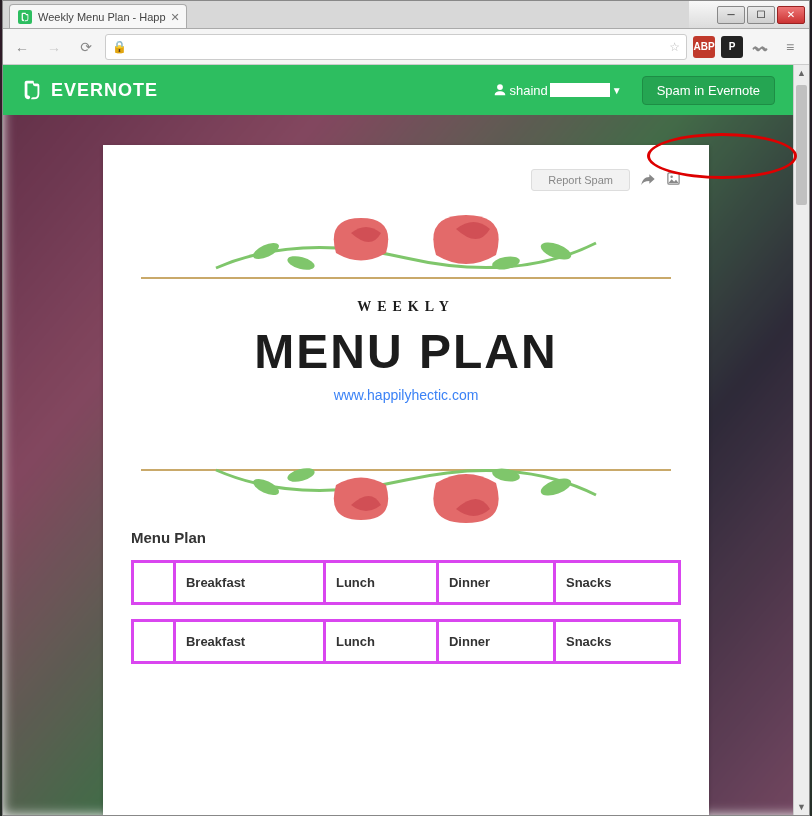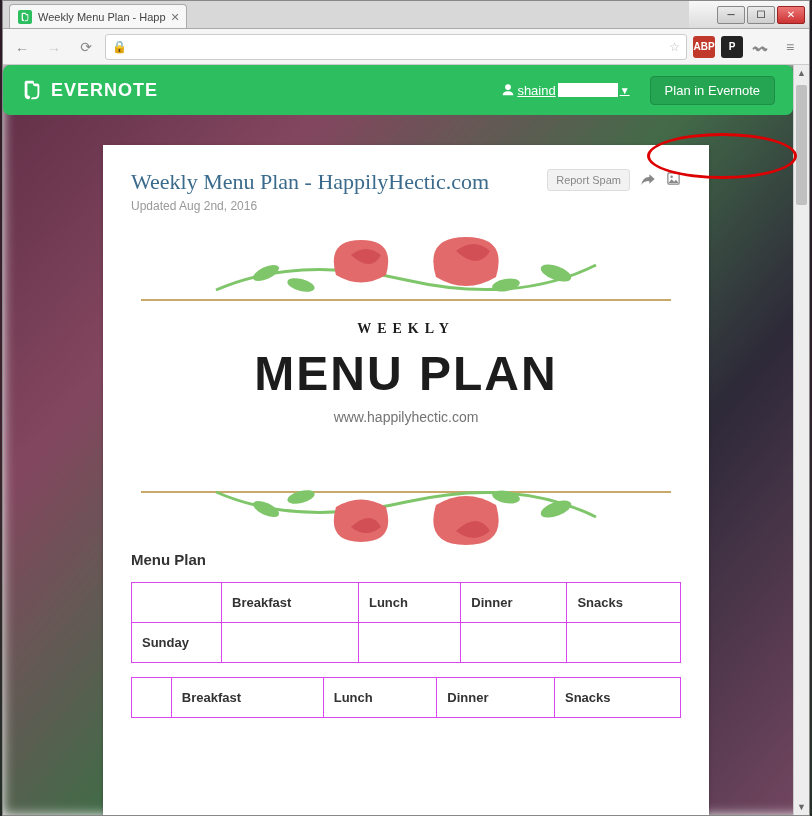--- a/index.html
+++ b/index.html
@@ -171,33 +171,31 @@
 
   
   .en-header {
     position: absolute; left: 0; right: 16px; top: 0;
     height: 50px;
     background: #2dbe60;
     display: flex;
     align-items: center;
     padding: 0 18px;
     color: #fff;
-    border-radius: 7px;
   }
   .en-logo {
     display: flex; align-items: center; gap: 8px;
     font-weight: bold; font-size: 18px; letter-spacing: 1px;
   }
   .en-logo svg { width: 22px; height: 22px; }
   .en-header .spacer { flex: 1; }
   .user-chip {
     display: flex; align-items: center; gap: 2px;
     font-size: 13px;
     cursor: pointer;
-    text-decoration: underline;
   }
   .user-chip .redact {
     width: 60px; height: 14px; background: #fff;
   }
   .user-chip .caret { font-size: 10px; }
   .view-in-en {
     margin-left: 20px;
     background: #25a552;
     border: 1px solid #1e8d45;
     padding: 6px 14px;
@@ -233,21 +231,21 @@
     font-family: Georgia, serif;
     font-size: 22px;
     color: #3a6b8c;
     font-weight: normal;
   }
   .note-updated { font-size: 12px; color: #999; margin-top: 4px; }
   .note-actions { margin-left: auto; display: flex; align-items: center; gap: 10px; }
   .report-spam {
     font-size: 11px; color: #888;
     background: #f2f2f2; border: 1px solid #ddd;
-    padding: 4px 8px; border-radius: 3px;
+    padding: 4px 16px; border-radius: 3px;
   }
   .act-icon { color: #888; font-size: 15px; }
 
   
   .banner {
     margin-top: 28px;
     position: relative;
     height: 300px;
   }
   .banner .stripe {
@@ -275,36 +273,36 @@
   }
   .banner .label-menu {
     position: absolute; top: 105px; left: 0; right: 0;
     text-align: center; font-size: 48px; letter-spacing: 2px;
     color: #1c1c1c; font-weight: 900;
     font-family: Arial Black, Arial, sans-serif;
   }
   .banner .label-site {
     position: absolute; top: 168px; left: 0; right: 0;
     text-align: center; font-size: 14px;
-    color: #737373;
+    color: #3b82f6;
   }
 
   .section-title {
     margin-top: 10px;
     font-size: 15px; font-weight: bold; color: #333;
   }
   table.menu {
     width: 100%;
     border-collapse: collapse;
     margin-top: 14px;
     font-size: 13px;
     color: #333;
   }
   table.menu th, table.menu td {
-    border: 1px solid #d946ef;
+    border: 3px solid #d946ef;
     padding: 12px 10px;
     text-align: left;
     font-weight: normal;
   }
   table.menu th { font-weight: bold; }
   table.menu .daycol { font-weight: bold; width: 90px; }
 </style>
 </head>
 <body>
 
@@ -356,32 +354,28 @@
       <div class="spacer"></div>
       <div class="user-chip">
         <svg width="14" height="14" viewBox="0 0 24 24">
             <path fill="#fff" d="M12 12a5 5 0 100-10 5 5 0 000 10zm0 2c-5 0-9 2.5-9 6v1h18v-1c0-3.5-4-6-9-6z"></path>
           </svg>
         <span>shaind</span>
         <span class="redact"></span>
         <span class="caret">▼</span>
       </div>
       <div class="view-in-en">
-        <span>Plan in Evernote</span>
+        <span>Spam in Evernote</span>
       </div>
     </div>
 
     <div class="highlight-ellipse"></div>
 
     <div class="note-card">
       <div class="note-head">
-        <div>
-          <div class="note-title">Weekly Menu Plan - HappilyHectic.com</div>
-          <div class="note-updated">Updated Aug 2nd, 2016</div>
-        </div>
         <div class="note-actions">
           <div class="report-spam">Report Spam</div>
           <div class="act-icon">
             <svg width="16" height="14" viewBox="0 0 24 20">
                 <path fill="#888" d="M14 3l8 7-8 7v-4c-6 0-10 2-12 6 1-7 5-12 12-12V3z"></path>
               </svg>
           </div>
           <div class="act-icon">
             <svg width="15" height="15" viewBox="0 0 24 24">
                 <rect x="3" y="3" width="18" height="18" rx="2" fill="none" stroke="#888" stroke-width="2"></rect>
@@ -430,27 +424,20 @@
 
       <table class="menu">
         <tbody>
             <tr>
           <th></th>
           <th>Breakfast</th>
           <th>Lunch</th>
           <th>Dinner</th>
           <th>Snacks</th>
         </tr>
-        <tr>
-          <td class="daycol">Sunday</td>
-          <td></td>
-          <td></td>
-          <td></td>
-          <td></td>
-        </tr>
       </tbody>
         </table>
 
       <table class="menu">
         <tbody>
             <tr>
           <th></th>
           <th>Breakfast</th>
           <th>Lunch</th>
           <th>Dinner</th>

